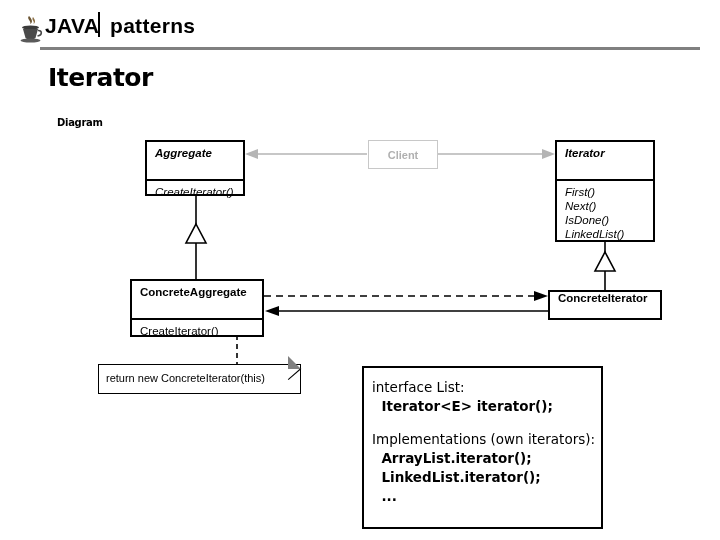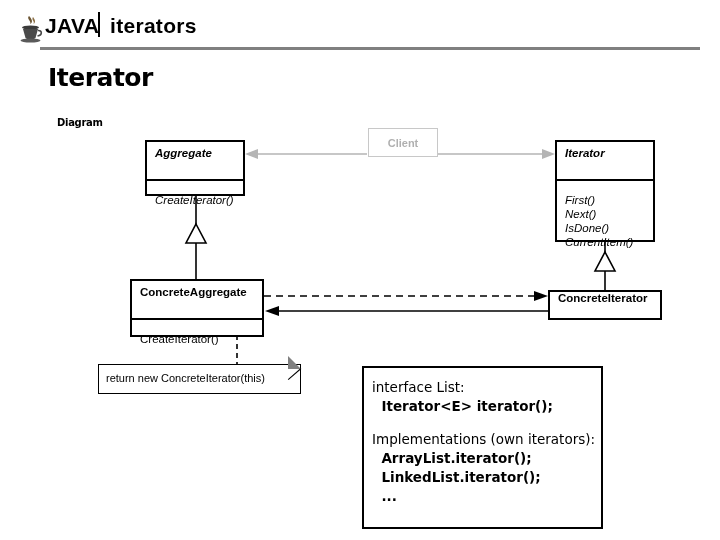--- a/index.html
+++ b/index.html
@@ -100,33 +100,32 @@
   .uml-title.abstract { font-style: italic; }
   .uml-divider {
     width: 100%;
     height: 2px;
     background: #000000;
   }
   .uml-ops {
     box-sizing: border-box;
     width: 100%;
     padding: 4px 8px 5px 8px;
-    margin-top: 8px;
   }
   .uml-op {
     font-size: 11.5px;
     line-height: 14px;
     white-space: nowrap;
   }
   .uml-op.abstract { font-style: italic; }
 
   
   #box-client {
     position: absolute;
-    left: 368px; top: 128px;
+    left: 368px; top: 140px;
     width: 70px; height: 29px;
     box-sizing: border-box;
     border: 1px solid #c8c8c8;
     background: #ffffff;
     display: flex;
     align-items: center;
     justify-content: center;
   }
   #box-client .uml-title {
     color: #b0b0b0;
@@ -196,21 +195,21 @@
     <path d="M11 2 C 8 5, 14 7, 12 10 C 16 8, 13 4, 11 2 Z" fill="#6b5533"></path>
     <path d="M15 3 C 13 6, 17 7, 15.5 10 C 18.5 8, 16.5 5, 15 3 Z" fill="#8a6e44"></path>
     <ellipse cx="12.5" cy="13.5" rx="8.5" ry="2" fill="#3b3b3b"></ellipse>
     <path d="M5 15 L7.5 24 C8 25.6, 17 25.6, 17.5 24 L20 15 Z" fill="#4a4a4a"></path>
     <path d="M20 16.5 C 24 16, 25 21, 19.5 22" fill="none" stroke="#4a4a4a" stroke-width="1.6"></path>
     <ellipse cx="12.5" cy="26.5" rx="10" ry="2.1" fill="#5a5a5a"></ellipse>
   </svg>
 
   <div id="brand-java">JAVA</div>
   <div id="brand-sep"></div>
-  <div id="brand-patterns">iterators</div>
+  <div id="brand-patterns">patterns</div>
   <div id="header-rule"></div>
 </div>
 
 <div id="page-title">Iterator</div>
 <div id="section-title">Diagram</div>
 
 <div id="uml-diagram">
 
   <svg id="uml-svg" width="720" height="540" xmlns="http://www.w3.org/2000/svg">
 
@@ -262,21 +261,21 @@
     <div class="uml-title">Client</div>
   </div>
 
   <div class="uml-box" id="box-iterator" style="left:555px; top:140px; width:100px; height:102px;">
     <div class="uml-title abstract">Iterator</div>
     <div class="uml-divider"></div>
     <div class="uml-ops">
       <div class="uml-op abstract">First()</div>
       <div class="uml-op abstract">Next()</div>
       <div class="uml-op abstract">IsDone()</div>
-      <div class="uml-op abstract">CurrentItem()</div>
+      <div class="uml-op abstract">LinkedList()</div>
     </div>
   </div>
 
   <div class="uml-box" id="box-concrete-aggregate" style="left:130px; top:279px; width:134px; height:58px;">
     <div class="uml-title">ConcreteAggregate</div>
     <div class="uml-divider"></div>
     <div class="uml-ops">
       <div class="uml-op">CreateIterator()</div>
     </div>
   </div>

